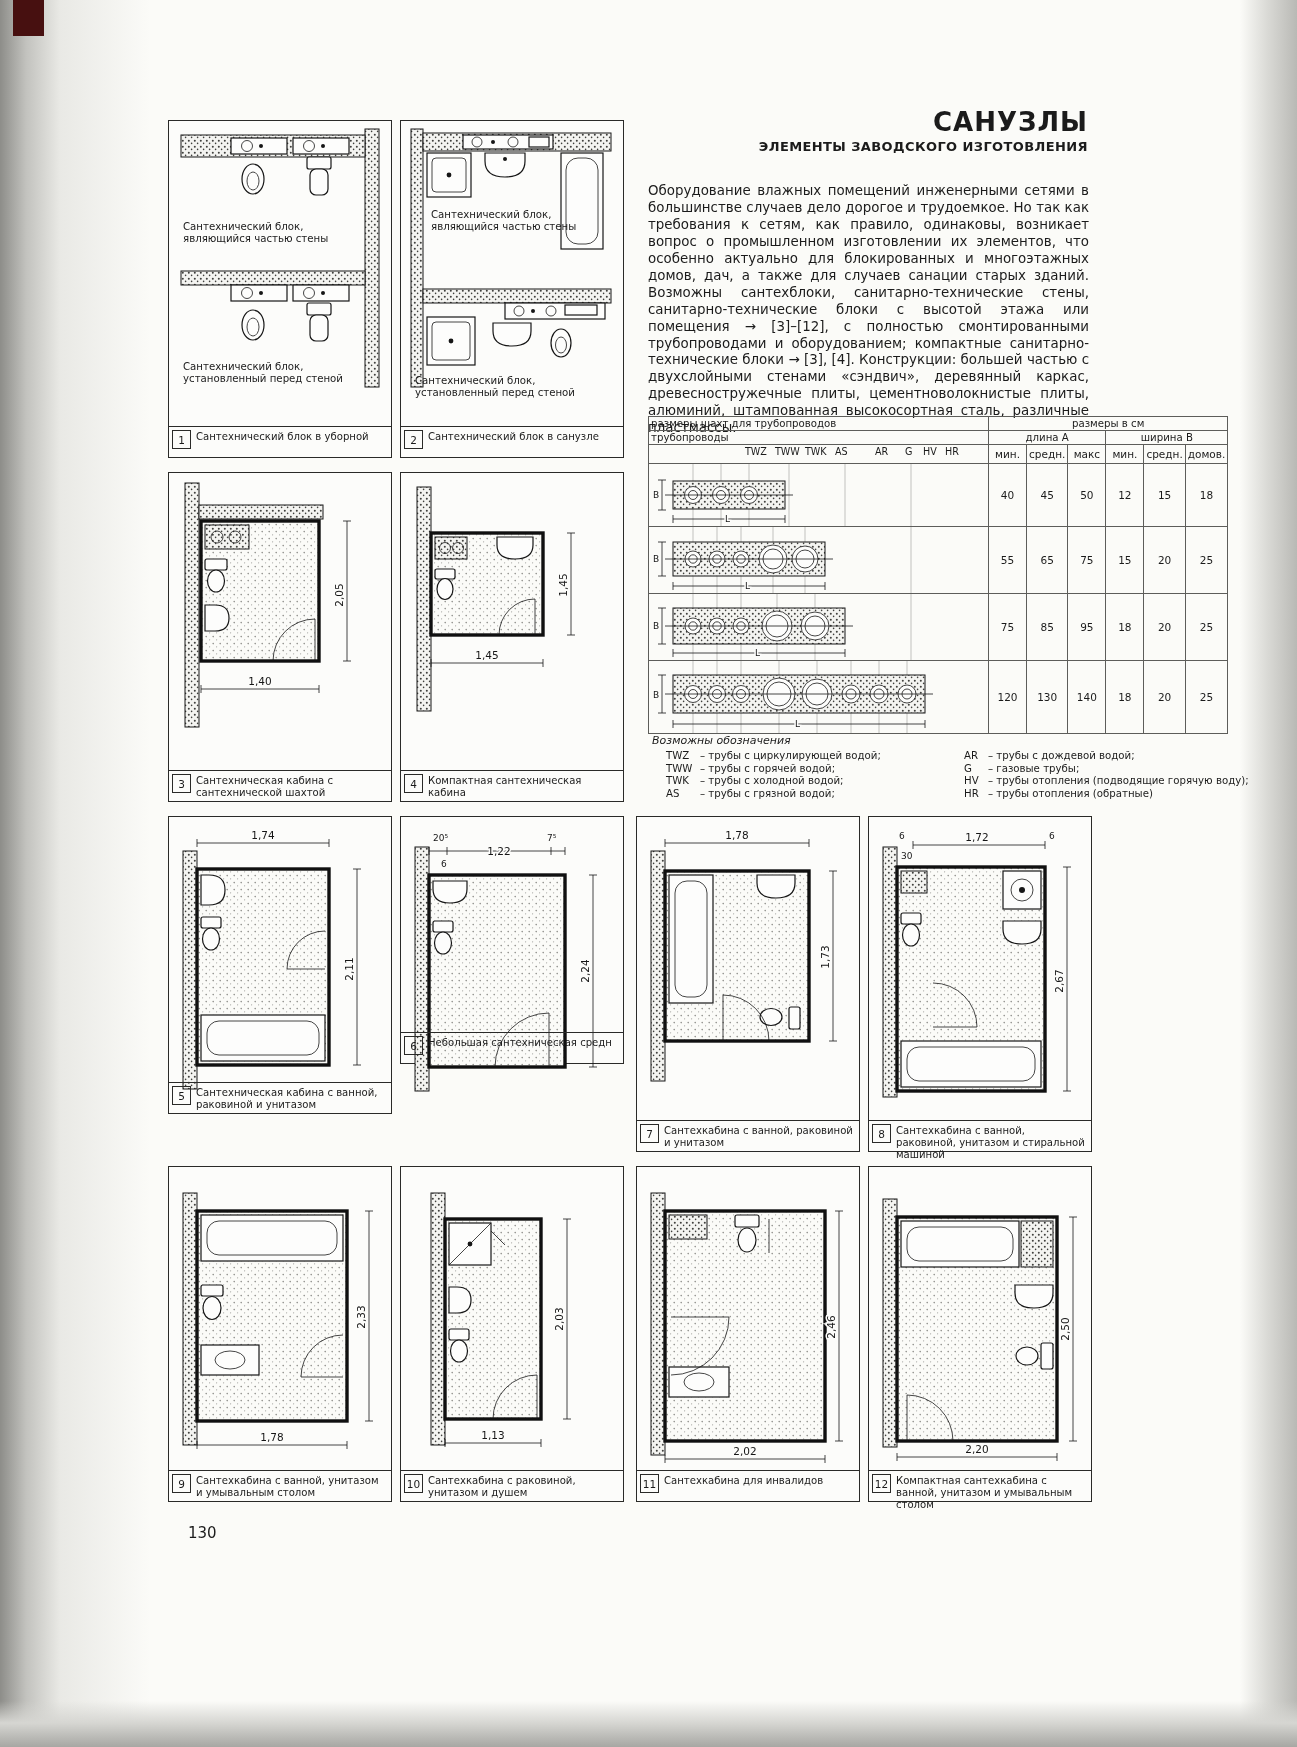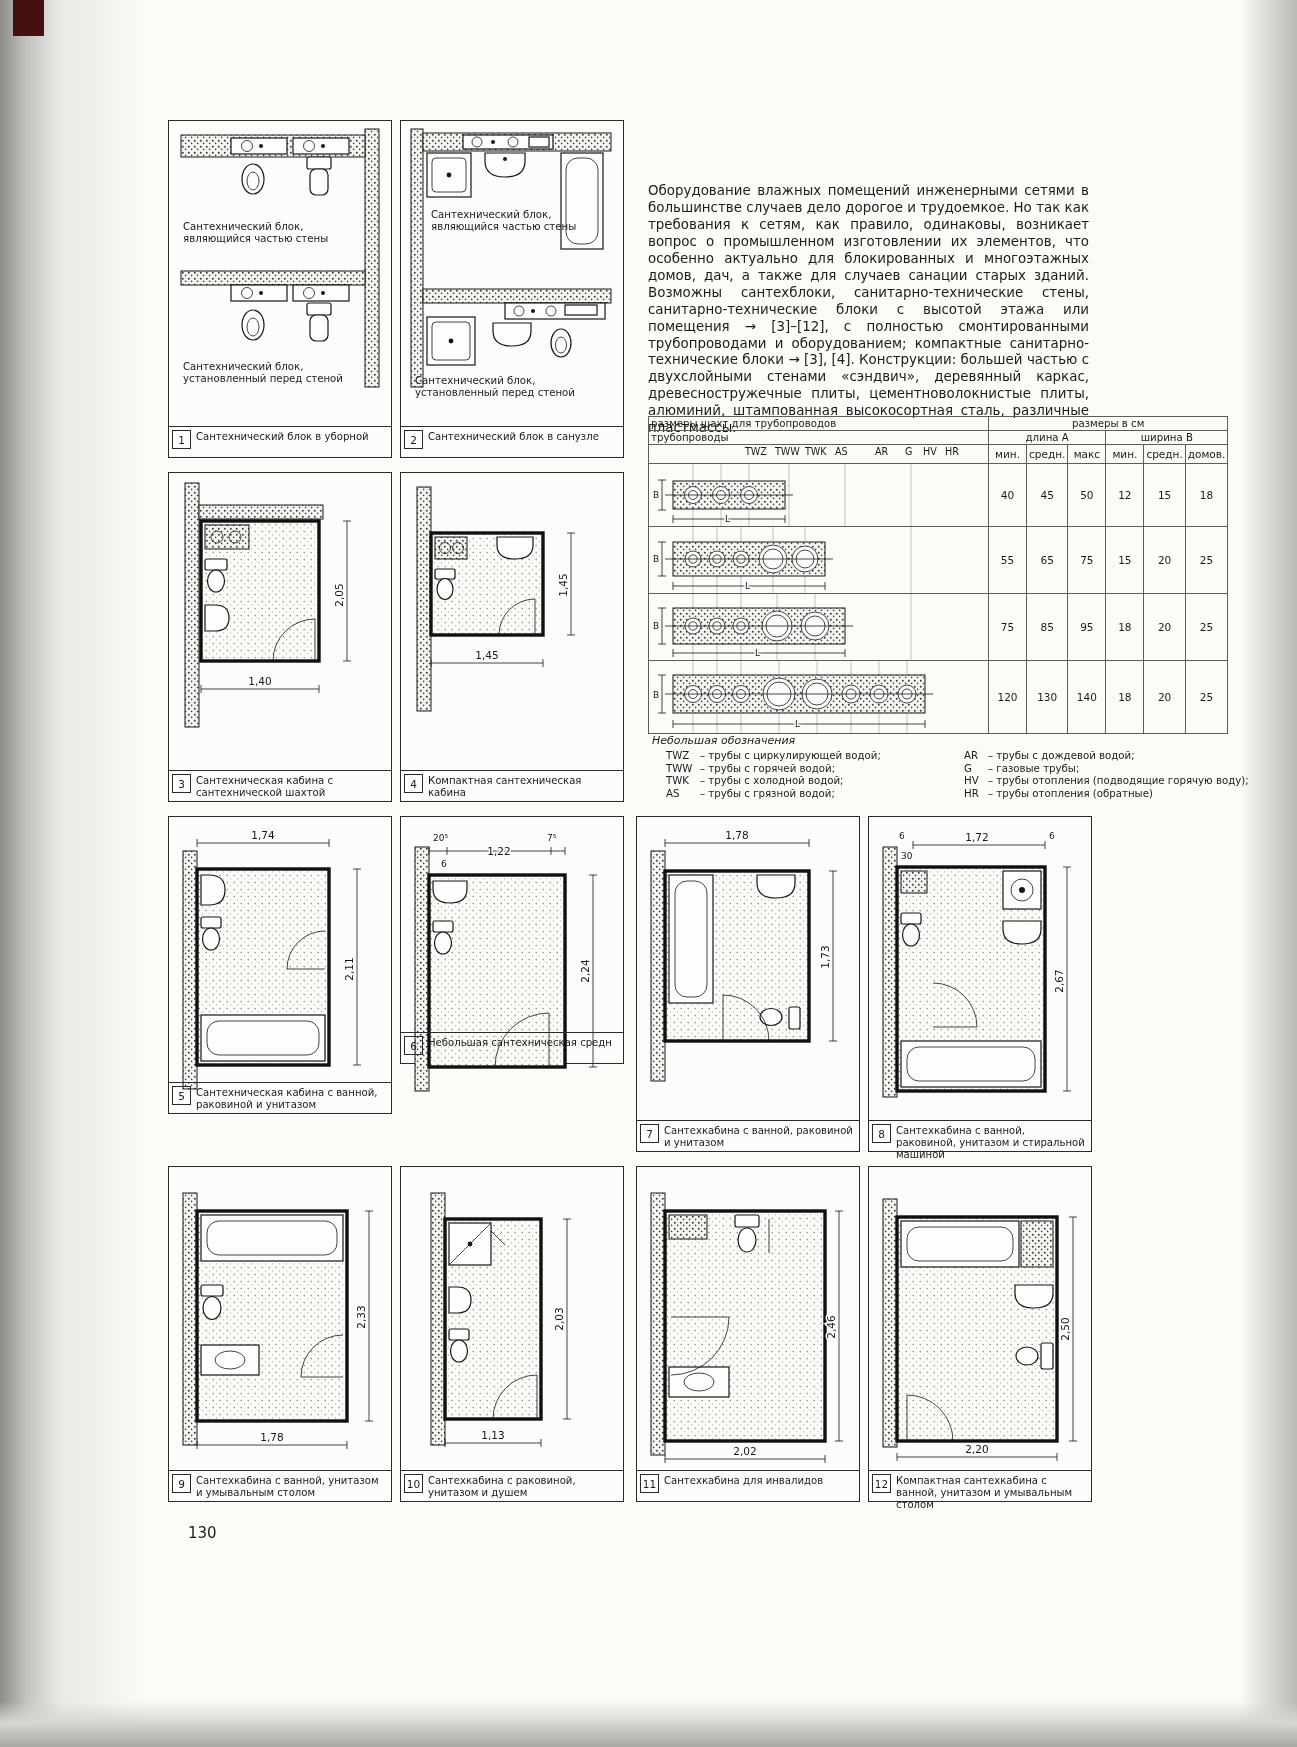--- a/index.html
+++ b/index.html
@@ -90,20 +90,24 @@
 </svg>
 
 <div class="page">
   <div class="spine-shadow"></div>
   <div class="right-edge"></div>
   <div class="bottom-edge"></div>
   <div class="corner-mark"></div>
 
   <div class="content">
 
+    <div class="hdr">
+      <div class="hdr-title">САНУЗЛЫ</div>
+      <div class="hdr-sub">ЭЛЕМЕНТЫ ЗАВОДСКОГО ИЗГОТОВЛЕНИЯ</div>
+    </div>
 
     <p class="intro">Оборудование влажных помещений инженерными сетями в большинстве случаев дело дорогое и трудоемкое. Но так как требования к сетям, как правило, одинаковы, возникает вопрос о промышленном изготовлении их элементов, что особенно актуально для блокированных и многоэтажных домов, дач, а также для случаев санации старых зданий. Возможны сантехблоки, санитарно-технические стены, санитарно-технические блоки с высотой этажа или помещения → [3]–[12], с полностью смонтированными трубопроводами и оборудованием; компактные санитарно-технические блоки → [3], [4]. Конструкции: большей частью с двухслойными стенами «сэндвич», деревянный каркас, древесностружечные плиты, цементноволокнистые плиты, алюминий, штампованная высокосортная сталь, различные пластмассы.</p>
 
     <table class="shaft-table">
       <colgroup>
         <col style="width:340px">
           <col style="width:38px">
           <col style="width:38px">
           <col style="width:38px">
         <col style="width:38px">
@@ -319,21 +323,21 @@
         <td class="num">130</td>
         <td class="num">140</td>
         <td class="num">18</td>
         <td class="num">20</td>
         <td class="num">25</td>
       </tr>
     </tbody>
       </table>
 
     <div class="legend">
-      <div class="leg-title">Небольшая обозначения</div>
+      <div class="leg-title">Возможны обозначения</div>
       <div class="leg-cols">
         <div class="leg-col l">
           <div class="leg-row">
               <span class="leg-key">TWZ</span>
               <span class="leg-desc">–  трубы с циркулирующей водой;</span>
             </div>
           <div class="leg-row">
               <span class="leg-key">TWW</span>
               <span class="leg-desc">–  трубы с горячей водой;</span>
             </div>

